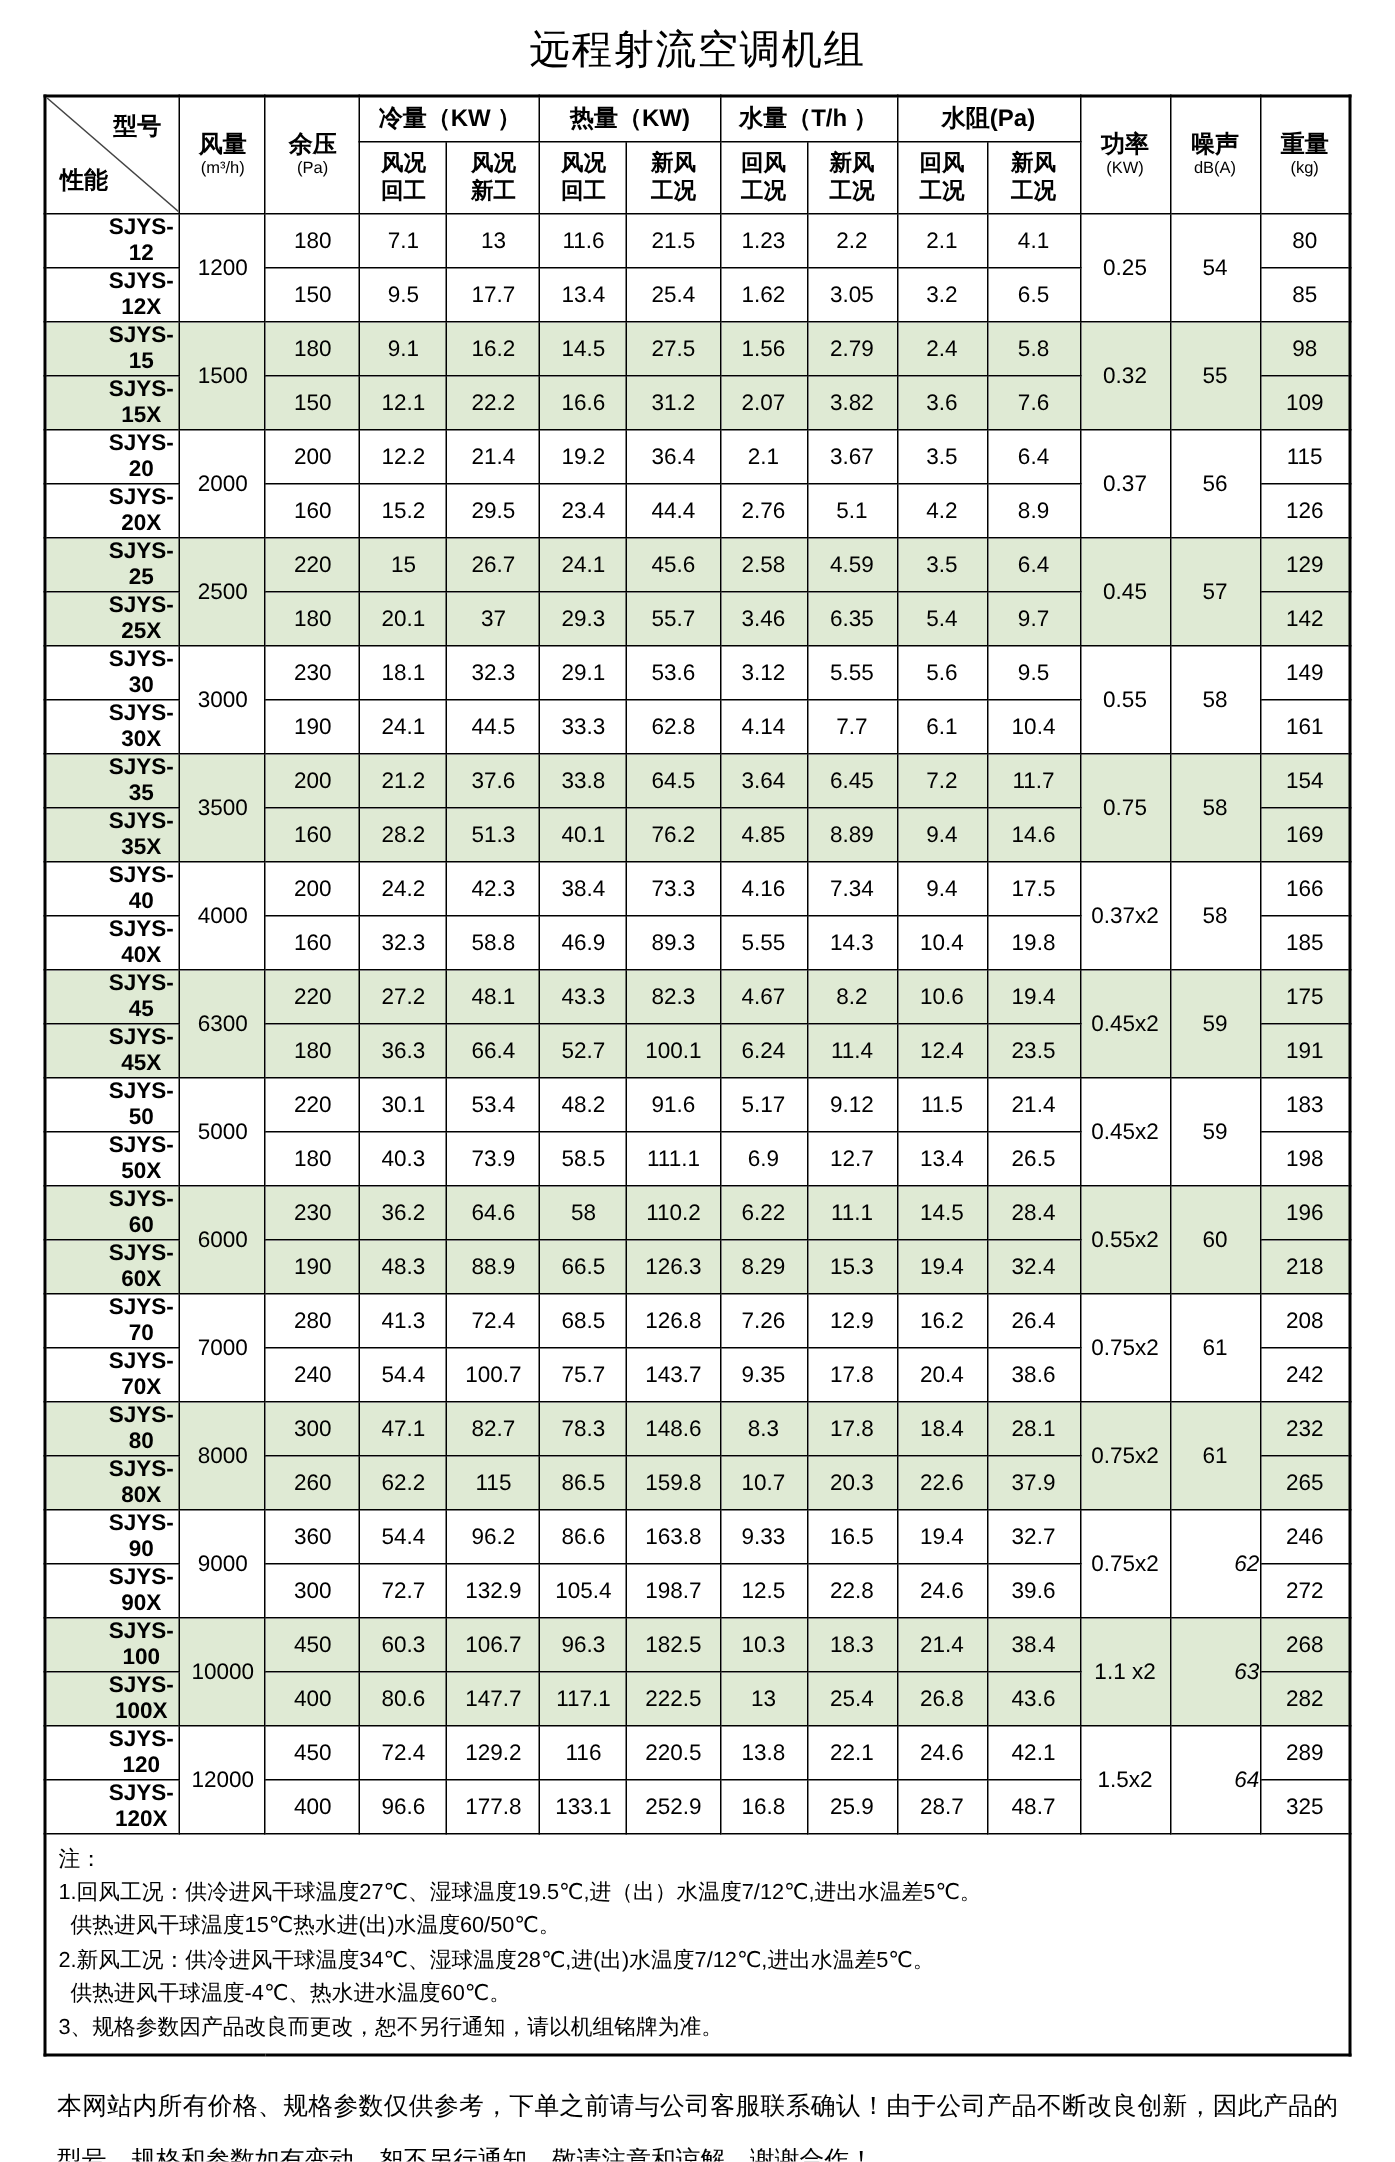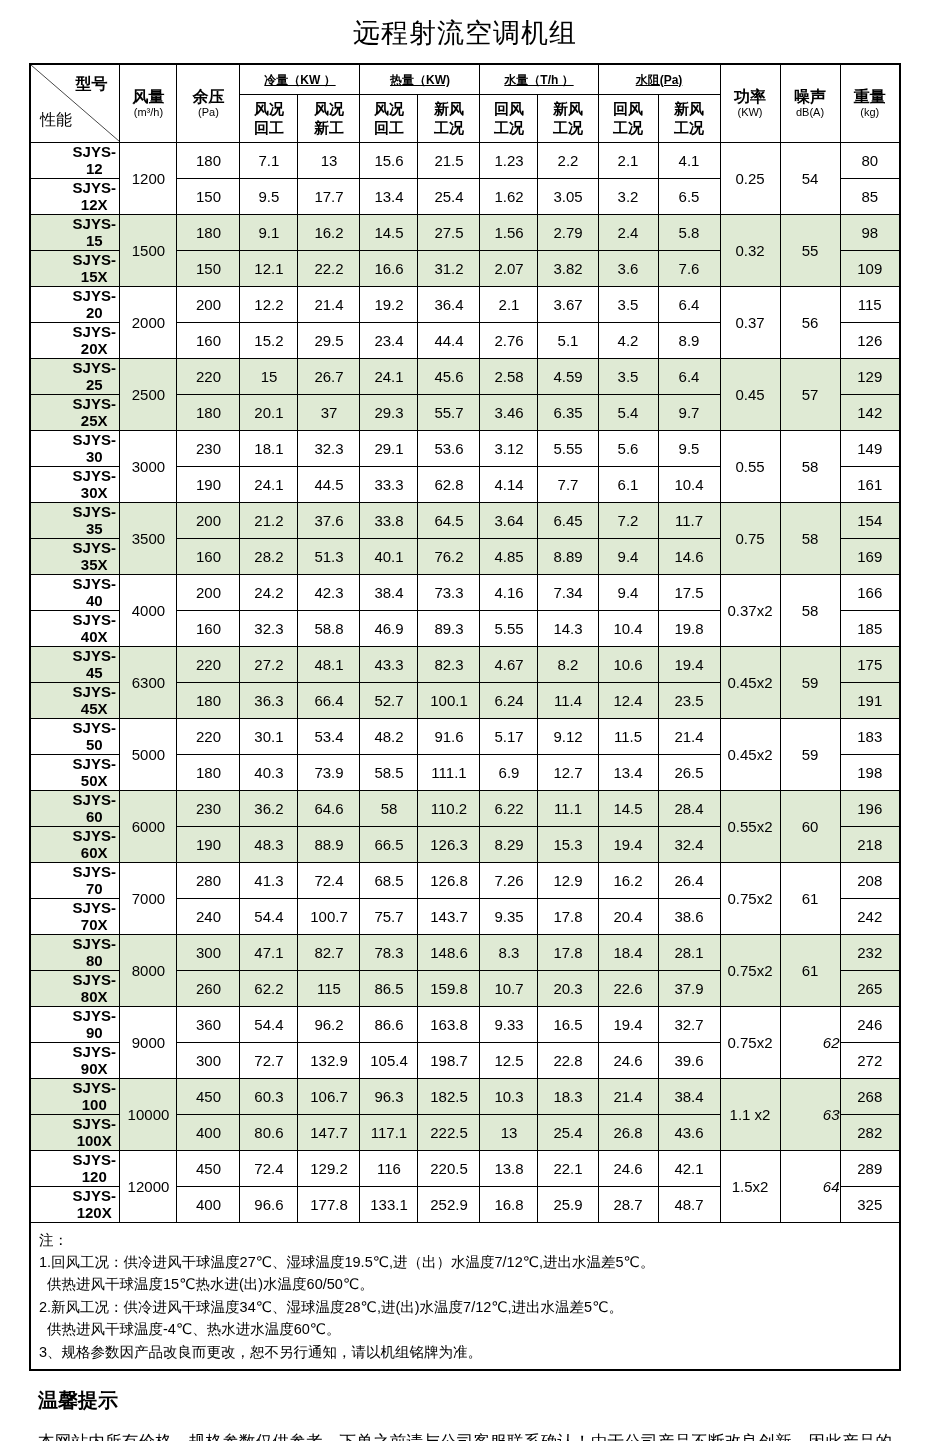--- a/index.html
+++ b/index.html
@@ -29,30 +29,30 @@
     vertical-align:middle;
     padding:0;
     font-size:15px;
     overflow:hidden;
   }
   tr.hdr-1 { height:30px; }
   tr.hdr-2 { height:48px; }
   tr.data-row { height:36px; }
   .h-label { font-weight:bold; font-size:16px; line-height:1.2; }
   .h-unit  { font-weight:normal; font-size:11px; line-height:1.2; }
-  .group-label { font-weight:bold; font-size:12px;text-decoration:underline; }
+  .group-label { font-weight:bold; font-size:16px; }
   .sub-head { font-weight:bold; font-size:15px; line-height:1.3; white-space:pre-line; }
   td.model { font-weight:bold; font-size:15px;padding-left:38px; }
   td.italic { font-style:italic;text-align:right; }
   tr.hl td { background:#dfead4; }
   
   th.corner { position:relative; padding:0; }
   th.corner svg { position:absolute; top:0; left:0; width:100%; height:100%; }
   .corner-top   { position:absolute; top:9px; right:12px; font-weight:bold; font-size:16px; }
-  .corner-bottom{ position:absolute; bottom:11px; left:9px; font-weight:normal; font-size:16px;text-align:right; }
+  .corner-bottom{ position:absolute; bottom:11px; left:9px; font-weight:bold; font-size:16px;text-align:right; }
   
   td.notes {
     text-align:left;
     vertical-align:top;
     height:108px;
     padding:6px 8px;
   }
   td.notes .note-line {
     font-size:14.5px;
     line-height:1.55;
@@ -146,21 +146,21 @@
 工况</span></th>
     </tr>
   </thead>
   <tbody>
       <tr class="data-row">
         <td class="model">SJYS-12</td>
         <td rowspan="2">1200</td>
         <td>180</td>
         <td>7.1</td>
         <td>13</td>
-        <td>15.6</td>
+        <td>11.6</td>
         <td>21.5</td>
         <td>1.23</td>
         <td>2.2</td>
         <td>2.1</td>
         <td>4.1</td>
         <td rowspan="2">0.25</td>
         <td rowspan="2">54</td>
         <td>80</td>
       </tr>
       <tr class="data-row">
@@ -591,15 +591,14 @@
         <div class="note-line">  供热进风干球温度15℃热水进(出)水温度60/50℃。</div>
         <div class="note-line">2.新风工况：供冷进风干球温度34℃、湿球温度28℃,进(出)水温度7/12℃,进出水温差5℃。</div>
         <div class="note-line">  供热进风干球温度-4℃、热水进水温度60℃。</div>
         <div class="note-line">3、规格参数因产品改良而更改，恕不另行通知，请以机组铭牌为准。</div>
       </td>
     </tr>
   </tbody>
 </table>
 
 <div class="footer">
-  <div class="footer-title">温馨提示</div>
   <div class="footer-text">本网站内所有价格、规格参数仅供参考，下单之前请与公司客服联系确认！由于公司产品不断改良创新，因此产品的型号，规格和参数如有变动，恕不另行通知，敬请注意和谅解，谢谢合作！</div>
 </div>
 
 </body></html>

